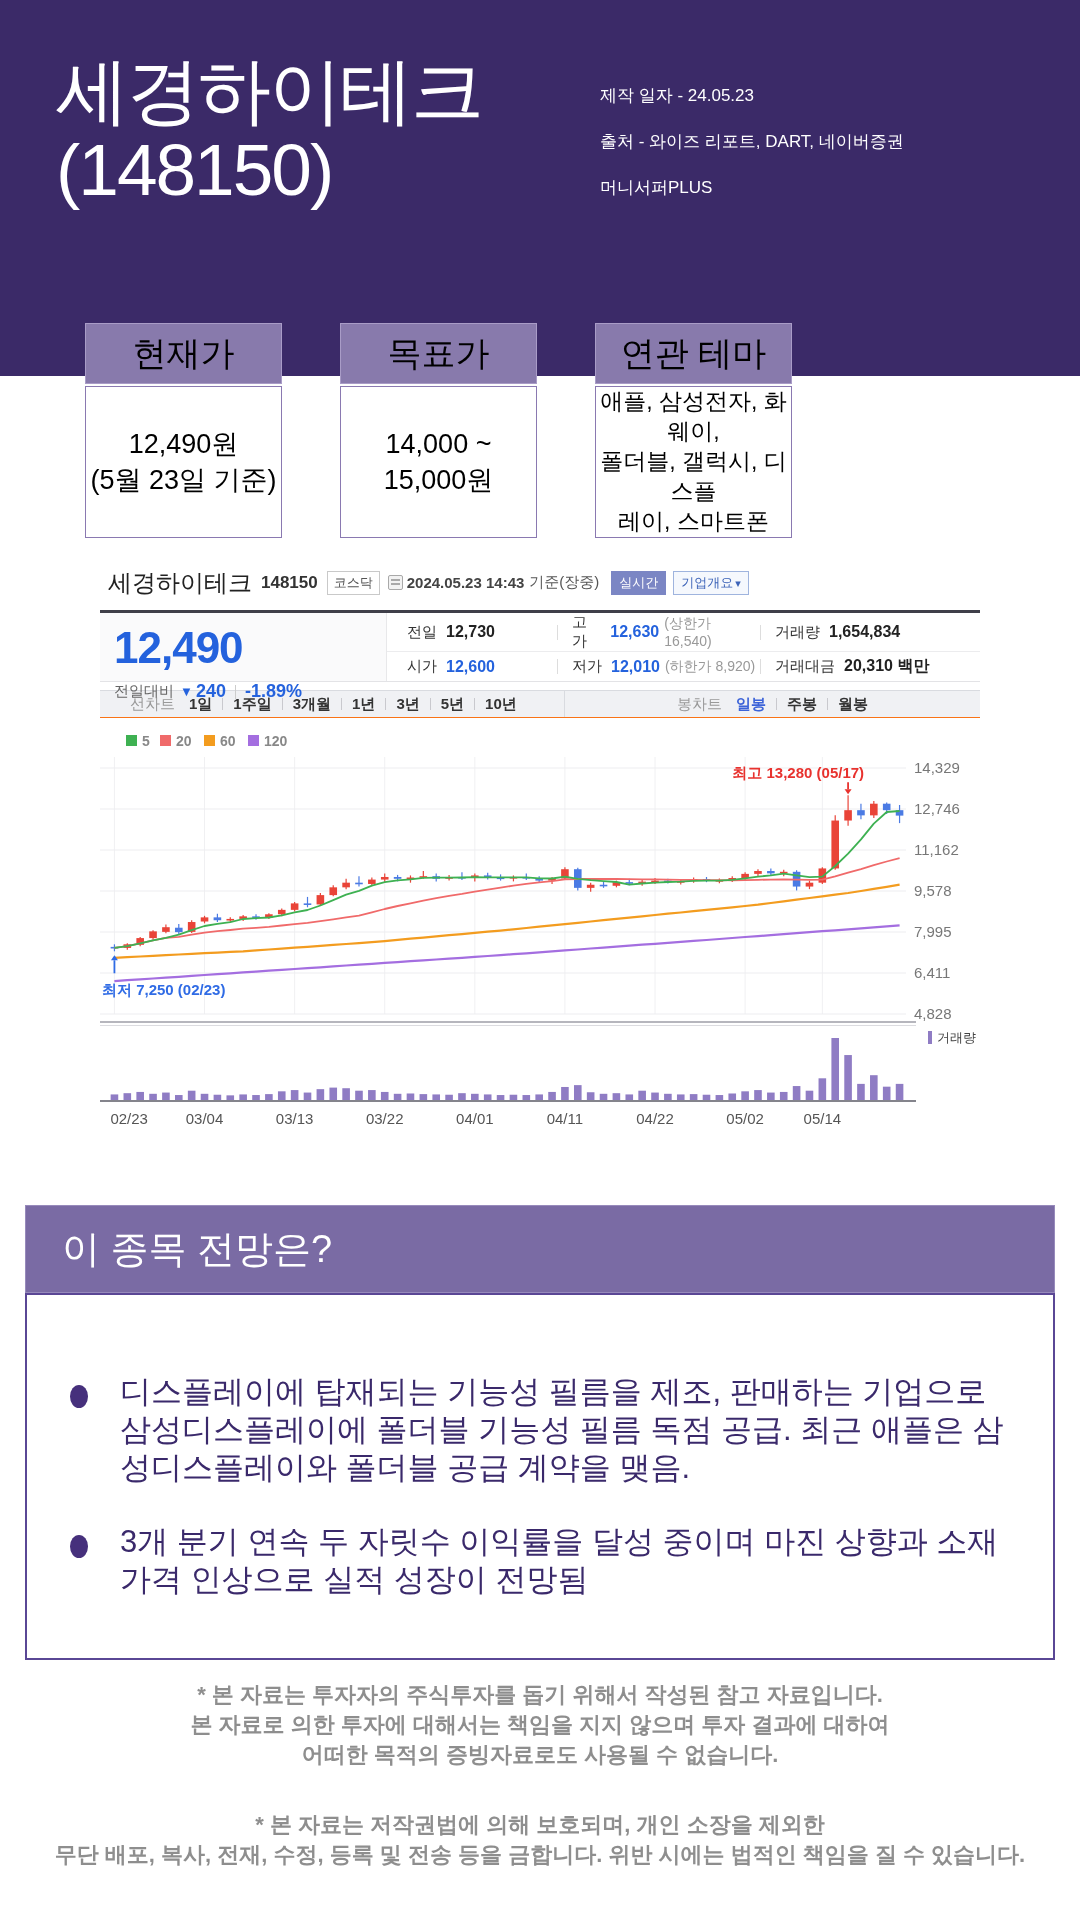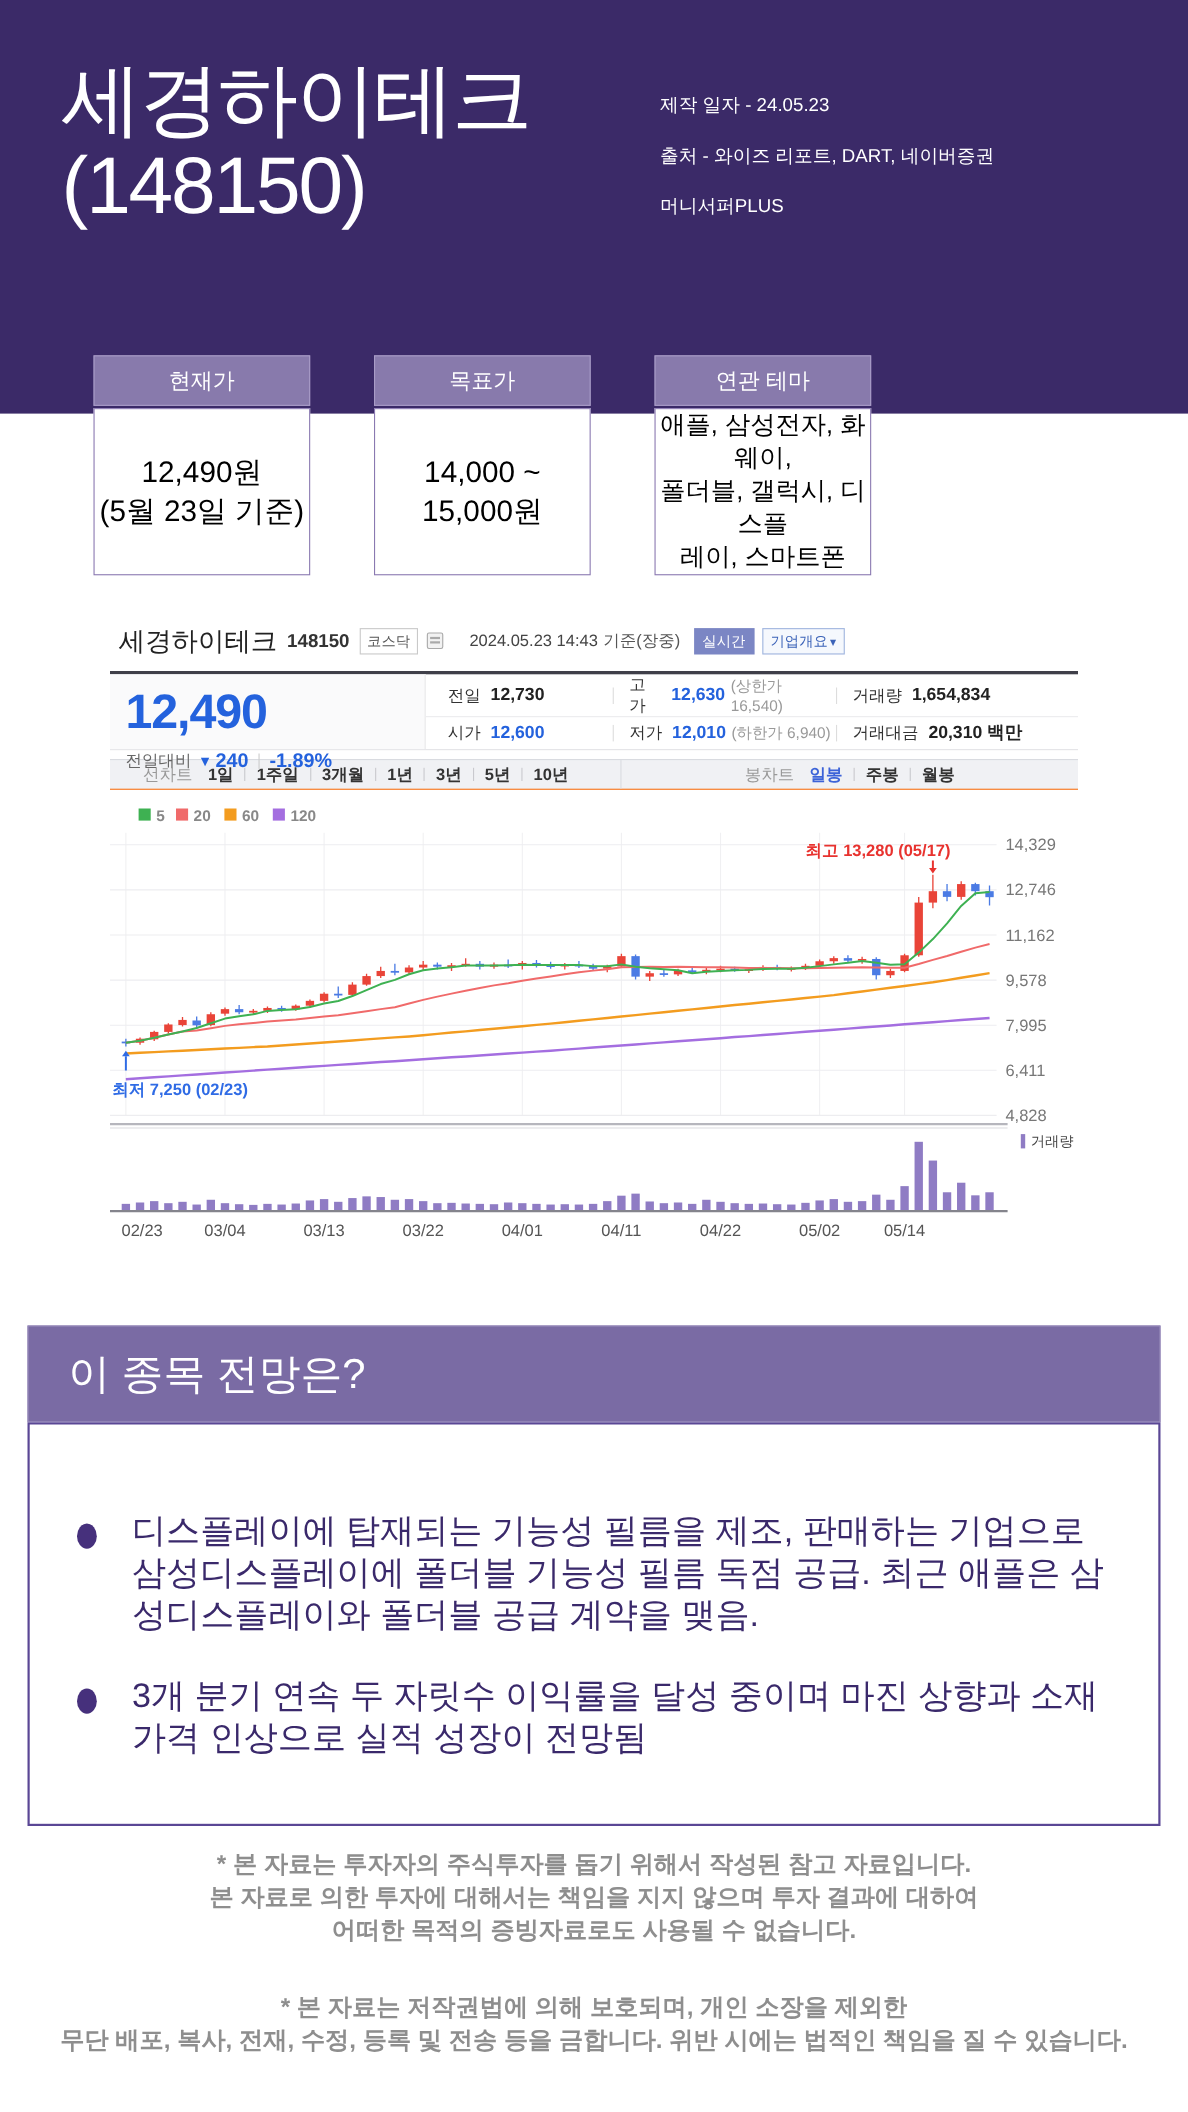--- a/index.html
+++ b/index.html
@@ -9,40 +9,40 @@
   
   .banner { position:absolute; left:0; top:0; width:1080px; height:376px; background:#3b2a68; }
   .banner-title { position:absolute; left:56px; top:52px; color:#fff; font-size:73px;
     font-weight:400; line-height:1.08; letter-spacing:-2px; }
   .banner-meta { position:absolute; left:600px; top:84px; color:#fff; font-size:17px; }
   .banner-meta div { margin-bottom:23px; }
 
   
   .ibox { position:absolute; top:323px; width:197px; }
   .ibox.b1 { left:85px; } .ibox.b2 { left:340px; } .ibox.b3 { left:595px; }
-  .ibox-head { height:46px; background:#887aac; border:1px solid #a99cc7; color:#ffffff;
-    font-size:20px; display:flex; align-items:center; justify-content:center; }
+  .ibox-head { height:61px; background:#887aac; border:1px solid #a99cc7; color:#000000;
+    font-size:34px; display:flex; align-items:center; justify-content:center; }
   .ibox-body { margin-top:2px; height:152px; background:#fff; border:1px solid #8a79b1;
     display:flex; flex-direction:column; align-items:center; justify-content:center;
     text-align:center; color:#000; }
   .ibox.b1 .ibox-body, .ibox.b2 .ibox-body { font-size:27px; line-height:1.35; }
   .ibox.b3 .ibox-body { font-size:23px; line-height:1.3; }
 
   
   .widget { position:absolute; left:100px; top:560px; width:880px; height:618px; background:#fff; }
   .cw-header { height:45px; display:flex; align-items:center; padding-left:8px; }
   .cw-name { font-size:24px; color:#222; }
   .cw-code { font-size:17px; font-weight:bold; color:#333; margin-left:9px; }
   .badge-kosdaq { margin-left:9px; border:1px solid #c9c9c9; color:#555; font-size:13px;
     padding:2px 6px; background:#fff; }
   .report-icon { margin-left:8px; width:15px; height:15px; border:1px solid #a9a9a9;
     border-radius:2px; position:relative; background:#f2f2f2; }
   .report-icon::after { content:""; position:absolute; left:2px; top:3px; width:9px; height:2px;
     background:#a9a9a9; box-shadow:0 4px 0 #a9a9a9; }
-  .cw-date { margin-left:24px; font-size:15px; color:#444; font-weight:normal; }
+  .cw-date { margin-left:4px; font-size:15px; color:#444; font-weight:bold; }
   .cw-date-suffix { margin-left:5px; font-size:15px; color:#555; }
   .badge-live { margin-left:12px; background:#7b86c4; color:#fff; font-size:13px; padding:3px 8px; }
   .badge-overview { margin-left:7px; border:1px solid #9fb4de; color:#3c63b8; background:#f5f8fd;
     font-size:13px; padding:2px 7px; cursor:pointer; }
   .badge-overview .chev { font-size:11px; margin-left:2px; }
 
   .price-panel { margin-top:5px; border-top:3px solid #3f3f49; border-bottom:1px solid #e3e3e6;
     height:72px; display:flex; }
   .pp-left { width:287px; background:#fafafb; border-right:1px solid #e8e8ea; padding:13px 0 0 14px; }
   .big-price { font-size:44px; font-weight:bold; color:#2462dd; line-height:1; letter-spacing:-1px; }
@@ -172,21 +172,21 @@
       </div>
       <div class="pp-row">
         <span class="cell c1">
           <span class="lb">시가</span>
           <span class="vl blue">12,600</span>
         </span>
         <span class="vdiv"></span>
         <span class="cell c2">
           <span class="lb">저가</span>
           <span class="vl blue">12,010</span>
-          <span class="paren">(하한가 6,940)</span>
+          <span class="paren">(하한가 8,920)</span>
         </span>
         <span class="vdiv"></span>
         <span class="cell c3">
           <span class="lb">거래대금</span>
           <span class="vl">20,310 백만</span>
         </span>
       </div>
     </div>
   </div>
 

